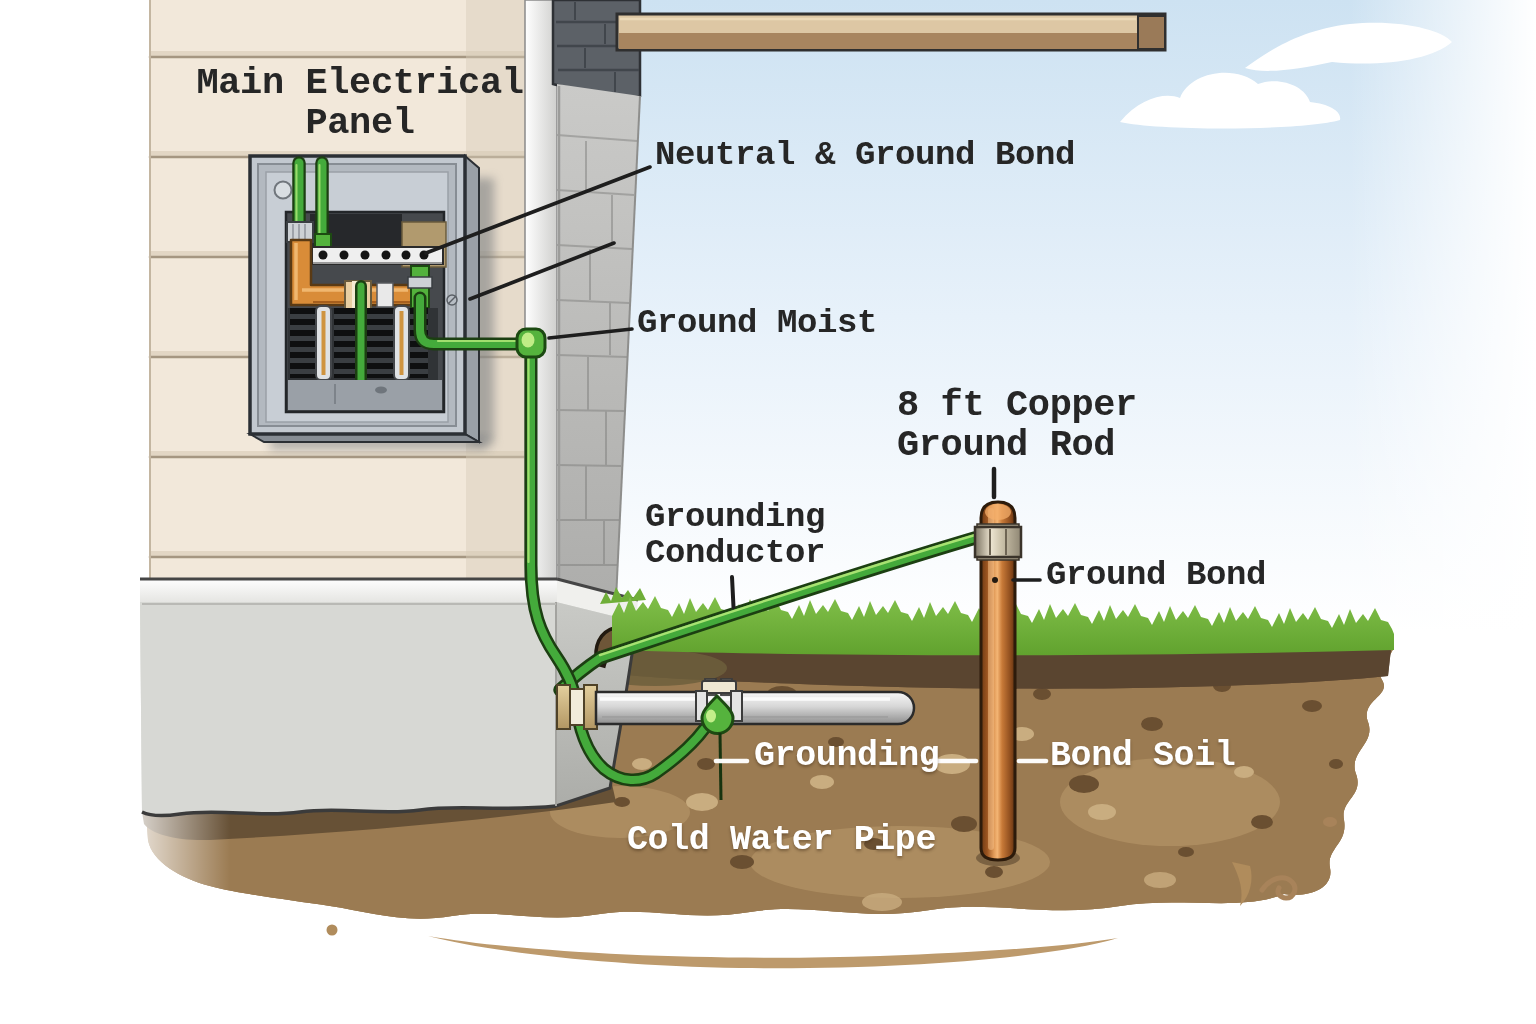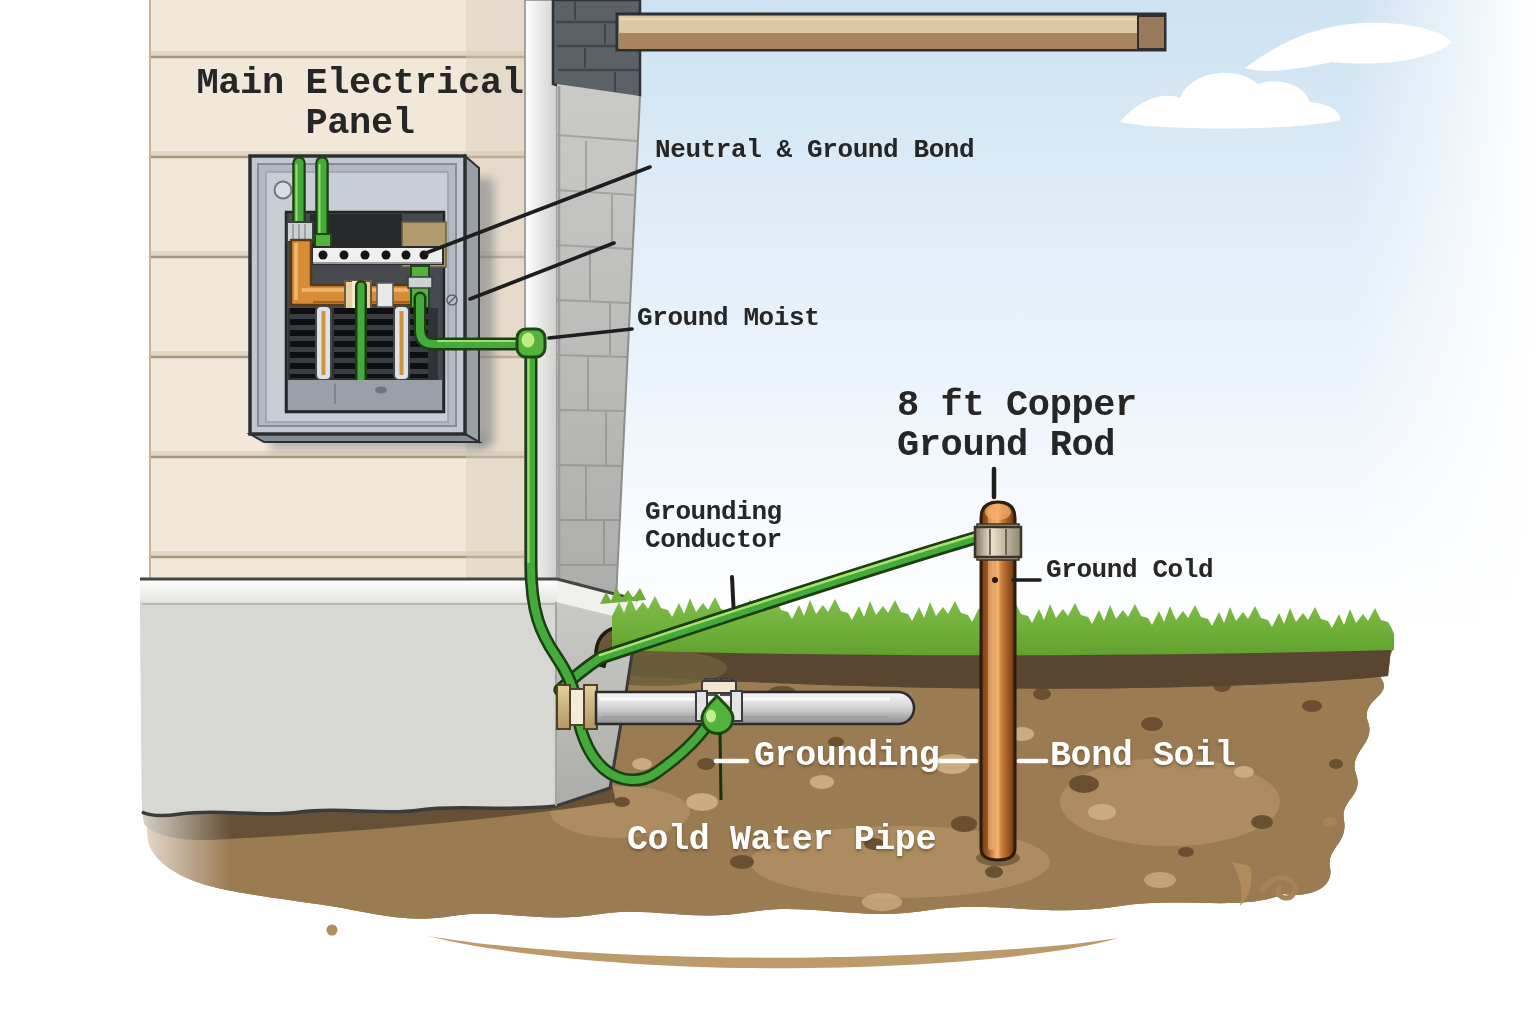--- a/index.html
+++ b/index.html
@@ -1,19 +1,19 @@
 <!DOCTYPE html>
 <html><head>
 <meta charset="utf-8">
 <style>
   html,body{margin:0;padding:0;background:#fff;}
   #stage{position:relative;width:1536px;height:1024px;background:#3b82f6;overflow:hidden;
          font-family:Liberation Mono, monospace;padding-left:27px;}
   #art{position:absolute;left:0;top:0;width:1536px;height:1024px;}
-  .lbl{position:absolute;font-weight:700;color:#262626;font-size:26px;line-height:1.07;
+  .lbl{position:absolute;font-weight:700;color:#262626;font-size:34px;line-height:1.07;
        letter-spacing:-0.4px;white-space:pre-line;}
   .lbl.big{font-size:37px;}
   .lbl.center{text-align:center;}
   .lbl.light{color:#ffffff;text-shadow:0 2px 3px rgba(59,40,20,.45);font-size:35px;}
 </style>
 </head>
 <body>
 
 <div id="stage">
 
@@ -397,18 +397,18 @@
 </svg>
 
 <div class="lbl big center" style="left:175px;top:64px;width:370px;">Main Electrical
 Panel</div>
 <div class="lbl" style="left:655px;top:137px;">Neutral &amp; Ground Bond</div>
 <div class="lbl" style="left:637px;top:305px;">Ground Moist</div>
 <div class="lbl big" style="left:897px;top:386px;">8 ft Copper
 Ground Rod</div>
 <div class="lbl" style="left:645px;top:499px;">Grounding
 Conductor</div>
-<div class="lbl" style="left:1046px;top:557px;">Ground Cold</div>
+<div class="lbl" style="left:1046px;top:557px;">Ground Bond</div>
 <div class="lbl light" style="left:754px;top:738px;">Grounding</div>
 <div class="lbl light" style="left:1050px;top:738px;">Bond Soil</div>
 <div class="lbl light" style="left:591px;top:822px;margin-left:36px;">Cold Water Pipe</div>
 
 </div>
 
 </body></html>

